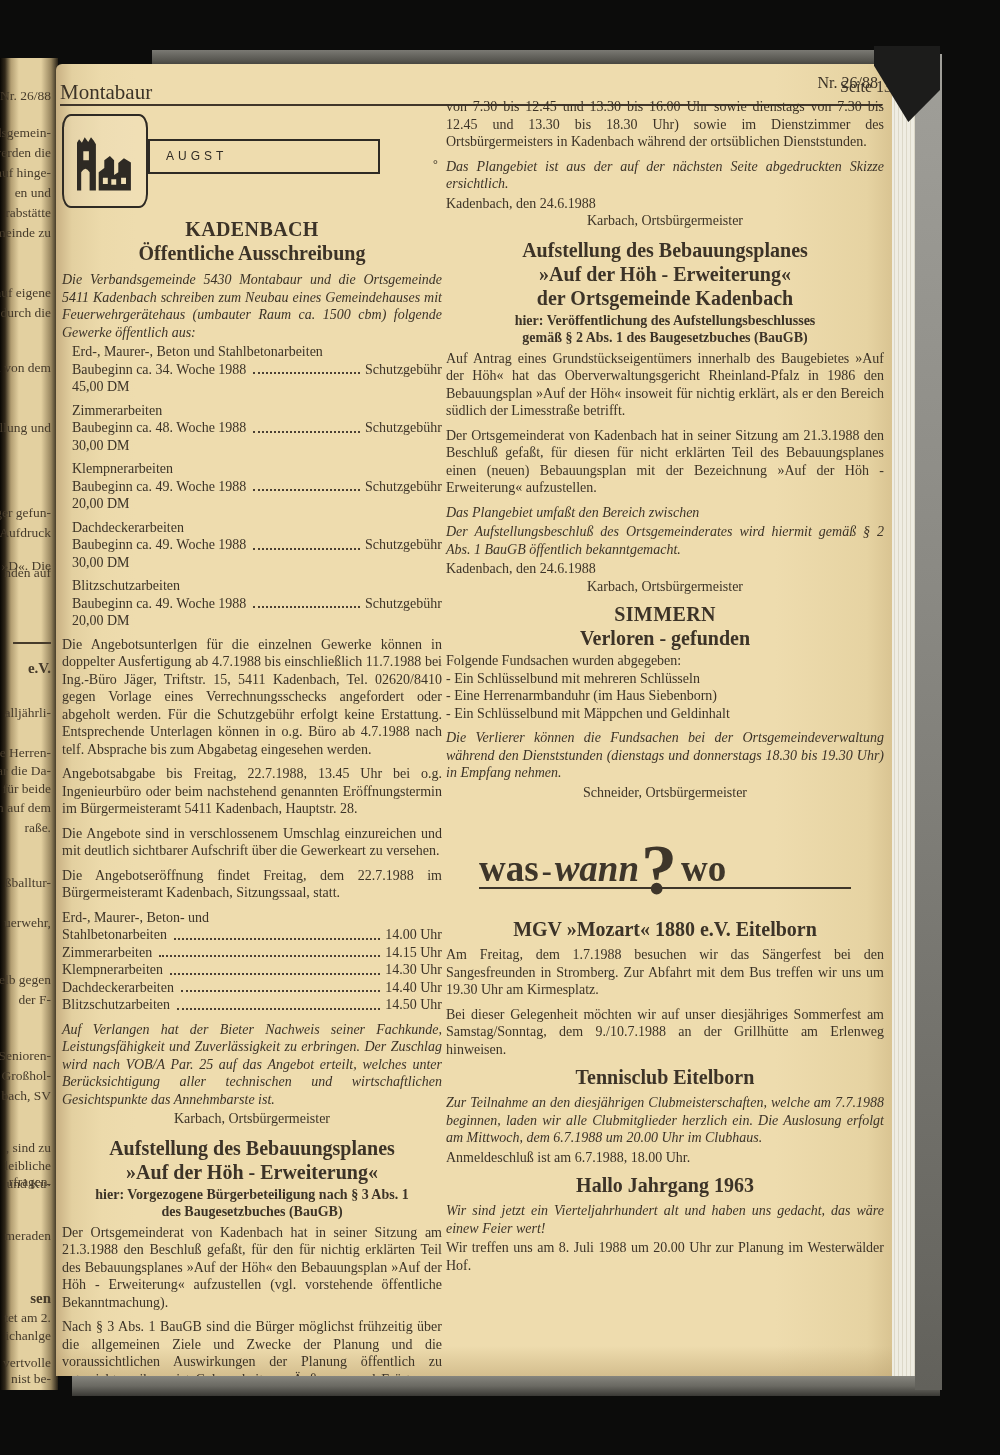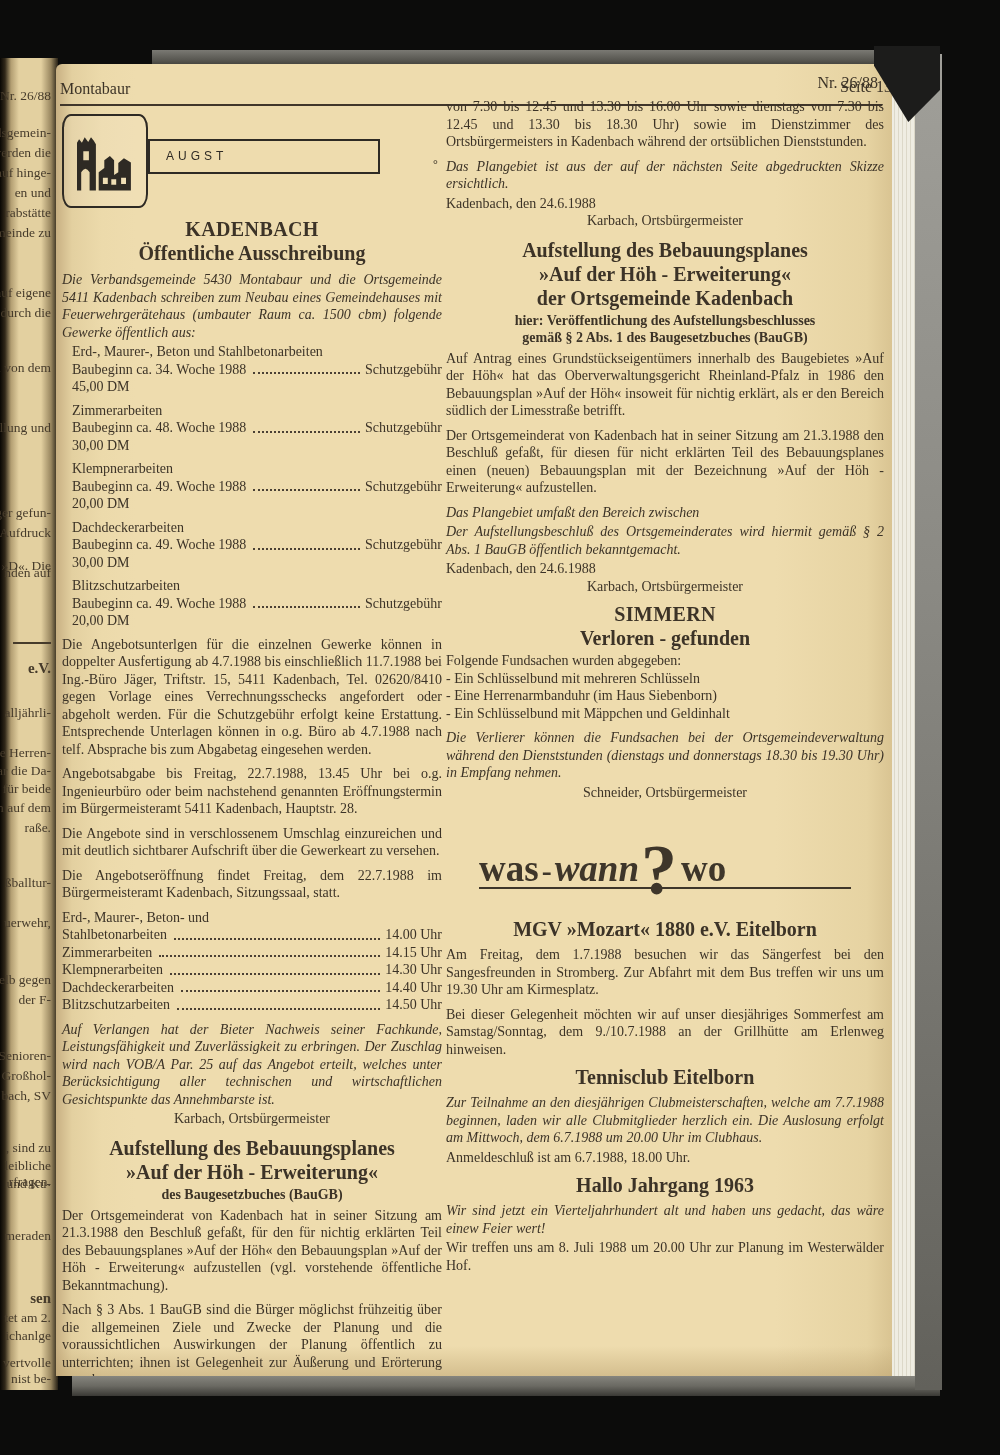--- a/index.html
+++ b/index.html
@@ -29,21 +29,21 @@
       #e3d0a0;}
   .frag{position:absolute;right:7px;white-space:nowrap;font-size:13.5px;line-height:16px;color:#463b2b;}
   .frag.bold{font-weight:bold;font-size:15px;}
   .prev-rule{position:absolute;right:7px;top:584px;width:38px;height:2px;background:#463b2b;}
   
   .page{position:absolute;left:56px;top:64px;width:836px;height:1312px;z-index:2;overflow:hidden;
     border-radius:6px 10px 0 0;
     background:
       linear-gradient(0deg,rgba(186,160,110,0.5) 0,rgba(0,0,0,0) 30px),
       linear-gradient(90deg,#c8b083 0px,#e3d0a0 16px,#ecdaab 46px,#eedcae 80px,#eedcae 86%,#e6d3a2 97%,#d9c492 100%);}
-  .ph-left{position:absolute;left:4px;top:16px;font-size:16px;}
+  .ph-left{position:absolute;left:4px;top:16px;font-size:21px;}
   .ph-center{position:absolute;left:0;right:0;top:14px;text-align:right;font-size:16px;}
   .ph-right{position:absolute;right:14px;top:10px;font-size:16px;}
   .ph-rule{position:absolute;left:4px;right:10px;top:40px;height:1.6px;background:#40362a;}
   .col{position:absolute;font-size:14px;line-height:17.5px;text-align:justify;}
   .col-left{left:6px;top:46px;width:380px;}
   .col-right{left:390px;top:34px;width:438px;}
   p{margin:0 0 7px;}
   .tight{margin-bottom:2px;font-style:italic;}
   .h-town{font-size:20px;line-height:23px;font-weight:bold;text-align:center;margin:4px 0 0;letter-spacing:0.4px;}
   .h-sub{font-size:20px;line-height:24px;font-weight:bold;text-align:center;margin:0 0 6px;}
@@ -249,20 +249,21 @@
           <span class="dots"></span>
           <span class="sched-time">14.50 Uhr</span>
         </div>
       </div>
 
     <p class="tight">Auf Verlangen hat der Bieter Nachweis seiner Fachkunde, Leistungsfähigkeit und Zuverlässigkeit zu erbringen. Der Zuschlag wird nach VOB/A Par. 25 auf das Angebot erteilt, welches unter Berücksichtigung aller technischen und wirtschaftlichen Gesichtspunkte das Annehmbarste ist.</p>
     <div class="sig">Karbach, Ortsbürgermeister</div>
 
     <div class="h-sub" style="margin:2px 0 0;">Aufstellung des Bebauungsplanes</div>
     <div class="h-sub" style="margin-bottom:2px;">»Auf der Höh - Erweiterung«</div>
+    <div class="h-note">hier: Vorgezogene Bürgerbeteiligung nach § 3 Abs. 1</div>
     <div class="h-note h-note-last">des Baugesetzbuches (BauGB)</div>
 
     <div>
 
     <p>Der Ortsgemeinderat von Kadenbach hat in seiner Sitzung am 21.3.1988 den Beschluß gefaßt, für den für nichtig erklärten Teil des Bebauungsplanes »Auf der Höh« den Bebauungsplan »Auf der Höh - Erweiterung« aufzustellen (vgl. vorstehende öffentliche Bekanntmachung).</p>
         <p>Nach § 3 Abs. 1 BauGB sind die Bürger möglichst frühzeitig über die allgemeinen Ziele und Zwecke der Planung und die voraussichtlichen Auswirkungen der Planung öffentlich zu unterrichten; ihnen ist Gelegenheit zur Äußerung und Erörterung zu geben.</p>
       </div>
   </div>
 
   <div class="col col-right">

